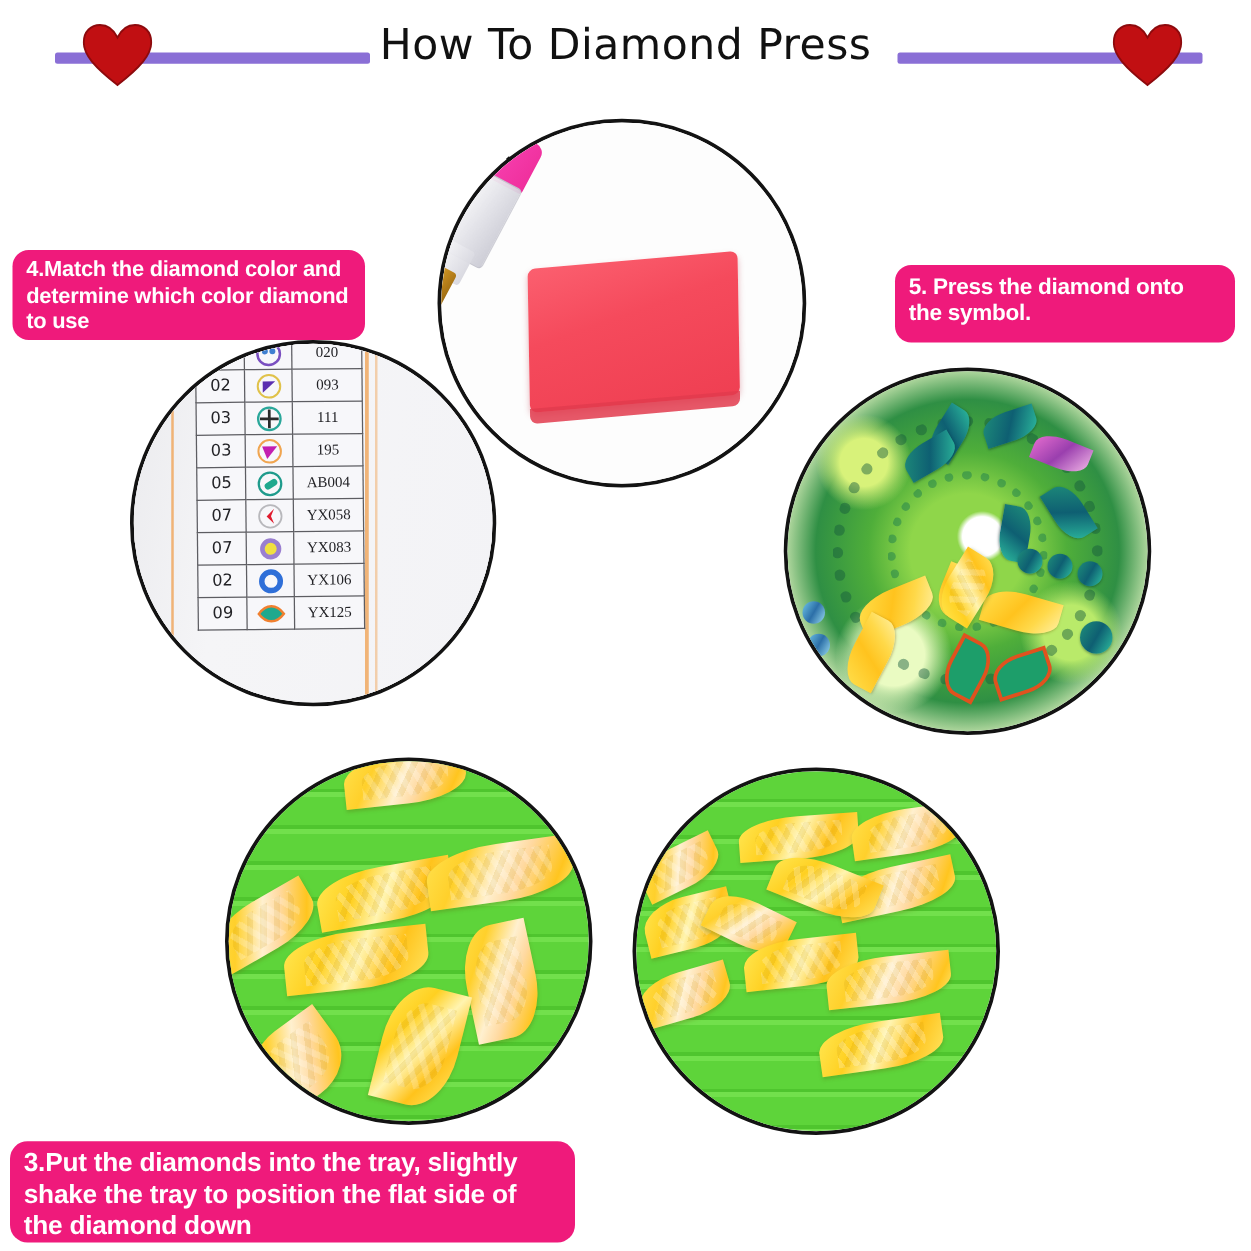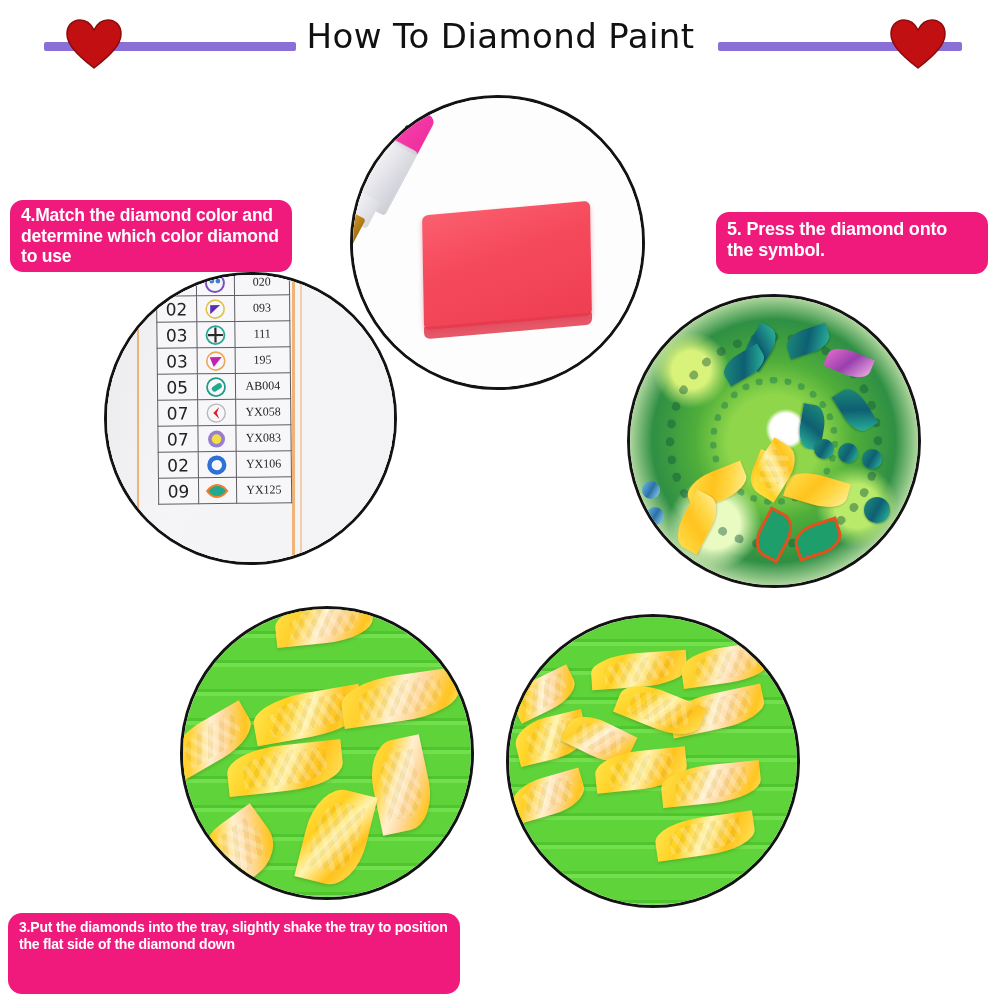--- a/index.html
+++ b/index.html
@@ -42,21 +42,21 @@
     font-weight:bold;
     line-height:1.18;
     letter-spacing:-0.2px;
     padding:5px 11px 6px 11px;
     box-sizing:border-box;
     font-family:"Liberation Sans", sans-serif;
   }
   #label-1{left:163px;top:97px;width:249px;height:29px;font-size:17px;border-radius:15px;padding-top:4px;}
   #label-2{left:10px;top:200px;width:282px;height:72px;font-size:17.5px;border-radius:13px;}
   #label-5{left:716px;top:212px;width:272px;height:62px;font-size:18px;border-radius:13px;padding-top:7px;}
-  #label-3{left:8px;top:913px;width:452px;height:81px;font-size:14px;border-radius:14px;padding-top:6px;}
+  #label-3{left:8px;top:913px;width:452px;height:81px;font-size:21px;border-radius:14px;padding-top:6px;}
   #label-4{left:567px;top:929px;width:384px;height:58px;font-size:18.5px;border-radius:14px;padding-top:6px;}
 
   
   .circle{
     position:absolute;border-radius:50%;
     border:3px solid #131313;
     overflow:hidden;
     background:#ffffff;
   }
   #circle-gel{left:350px;top:95px;width:289px;height:289px;}
@@ -118,21 +118,21 @@
   }
   .chart-table td{
     border:1px solid #5d5d62;
     height:25px;
     font-family:"DejaVu Sans", sans-serif;
     font-size:12.5px;color:#232327;
     text-align:center;vertical-align:middle;
     background:#f7f7fa;
     padding:0;
   }
-  .chart-table td.num{width:40px;font-size:17px;}
+  .chart-table td.num{width:40px;font-size:13px;}
   .chart-table td.sym{width:38px;}
   .chart-table td.code{width:56px;font-size:12px;font-family:Liberation Serif, serif;}
   .sym-wrap{display:block;width:100%;height:22px;line-height:0;}
   .sym-wrap svg{display:inline-block;vertical-align:middle;}
 
   
   .mandala{
     position:absolute;inset:-4px;
     background:
       radial-gradient(circle at 54% 46%, #ffffff 0 7%, rgba(255,255,255,0) 9%),
@@ -244,21 +244,21 @@
       <svg viewBox="0 0 56 52" xmlns="http://www.w3.org/2000/svg">
         <path d="M28 50 C 10 36, 1 26, 1 16 C 1 7, 7 2, 14 2 C 20 2, 25 6, 28 12 C 31 6, 36 2, 42 2 C 49 2, 55 7, 55 16 C 55 26, 46 36, 28 50 Z" fill="#c10f12" stroke="#8d0a0d" stroke-width="1.5"></path>
       </svg>
     </div>
     <div class="heart h2">
       <svg viewBox="0 0 56 52" xmlns="http://www.w3.org/2000/svg">
         <path d="M28 50 C 10 36, 1 26, 1 16 C 1 7, 7 2, 14 2 C 20 2, 25 6, 28 12 C 31 6, 36 2, 42 2 C 49 2, 55 7, 55 16 C 55 26, 46 36, 28 50 Z" fill="#c10f12" stroke="#8d0a0d" stroke-width="1.5"></path>
       </svg>
     </div>
 
-    <div class="title">How To Diamond Paint</div>
+    <div class="title">How To Diamond Press</div>
   </div>
 
   <svg class="connector" viewBox="0 0 1001 1001" xmlns="http://www.w3.org/2000/svg">
     <path d="M406 126 L 432 158" stroke="#131313" stroke-width="3" fill="none"></path>
     <path d="M291 247 C 340 247, 370 250, 392 258" stroke="#131313" stroke-width="2.5" fill="none" opacity="0"></path>
     <path d="M612 270 C 660 250, 700 246, 716 244" stroke="#131313" stroke-width="2.5" fill="none" opacity="0"></path>
   </svg>
 
   <div class="circle" id="circle-gel">
     <div class="photo">

